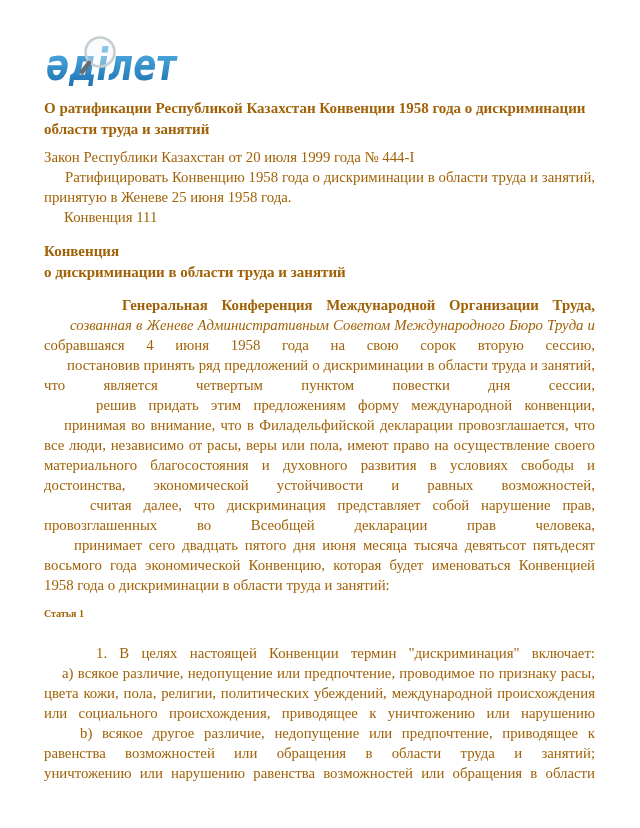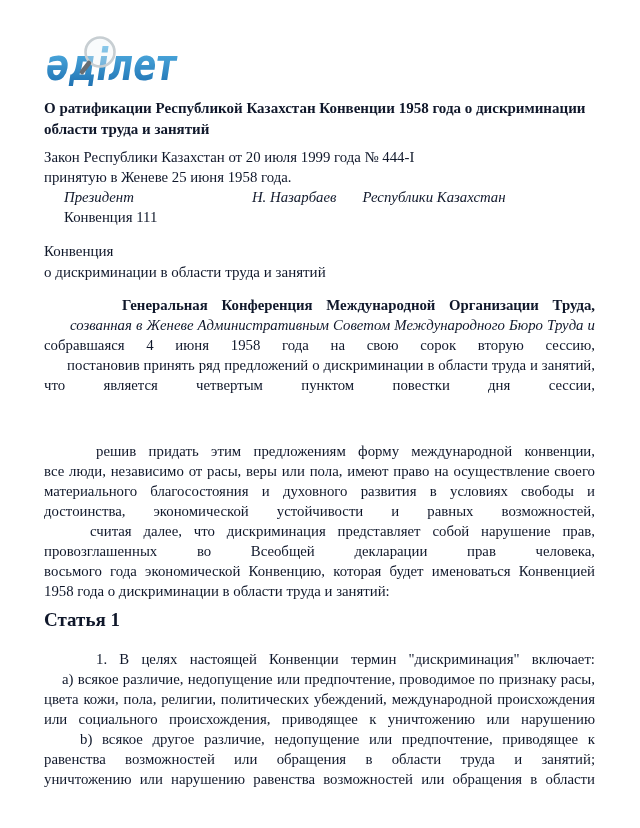--- a/index.html
+++ b/index.html
@@ -2,42 +2,42 @@
 <html lang="ru"><head>
 <meta charset="utf-8">
 <style>
   html,body { margin:0; padding:0; background:#ffffff; }
   .page {
     position:relative;
     width:640px; height:828px;
     background:#ffffff;
     overflow:hidden;
     font-family:"Liberation Serif", serif;
-    color:#0f172a;
+    color:#a16207;
   }
   .logo-wrap { margin:34px 0 0 44px; width:150px; height:52px; }
   .content {
     margin:12px 45px 0 44px;
     width:551px;
     font-size:14.8px;
     line-height:20px;
   }
   .ln { height:20px; overflow:hidden; }
   .jst { text-align:justify; text-align-last:justify; }
   .title { font-weight:bold; font-size:15px; line-height:21px; margin-bottom:7px; }
   .title .ln { height:21px; }
   .law { height:20px; }
   .sig { height:20px; display:flex; font-style:italic; padding-left:20px; }
   .sig .s2 { margin-left:118px; }
   .sig .s3 { margin-left:26px; }
   .k111 { font-weight:normal; padding-left:20px; height:20px; }
-  .h2 { margin-top:14px; font-weight:normal; font-size:15px; line-height:21px; }
+  .h2 { margin-top:14px; font-weight:bold; font-size:15px; line-height:21px; }
   .h2 .ln { height:21px; }
   .preamble { margin-top:12px; }
-  .art-h { margin-top:8px; margin-bottom:9px; font-weight:bold; font-size:19px; line-height:21px; height:21px; }
+  .art-h { margin-top:8px; margin-bottom:9px; font-weight:bold; font-size:10px; line-height:21px; height:21px; }
 </style>
 </head>
 <body>
 
 <div class="page">
 
   <div class="logo-wrap">
     <svg width="150" height="52" viewBox="0 0 150 52">
       <defs>
         <linearGradient id="logo-grad" x1="0" y1="0" x2="0" y2="1">
@@ -56,48 +56,46 @@
   <div class="content">
 
     <div class="title">
         <div class="ln">О ратификации Республикой Казахстан Конвенции 1958 года о дискриминации в</div>
         <div class="ln">области труда и занятий</div>
       </div>
 
     <div class="ln law">Закон Республики Казахстан от 20 июля 1999 года № 444-I</div>
 
     <div>
+        <div class="ln jst" style="padding-left: 21px;">Ратифицировать Конвенцию 1958 года о дискриминации в области труда и занятий,</div>
         <div class="ln">принятую в Женеве 25 июня 1958 года.</div>
       </div>
 
-    <div class="sig">
-      <span class="s1">Президент</span>
-      <span class="s2">Н. Назарбаев</span>
-      <span class="s3">Республики Казахстан</span>
-    </div>
 
     <div class="k111">Конвенция 111</div>
 
     <div class="h2">
         <div class="ln">Конвенция</div>
         <div class="ln">о дискриминации в области труда и занятий</div>
       </div>
 
     <div class="preamble">
         <div class="ln jst" style="padding-left: 78px; font-weight: bold;">Генеральная Конференция Международной Организации Труда,</div>
         <div class="ln jst" style="padding-left: 26px; font-style: italic;">созванная в Женеве Административным Советом Международного Бюро Труда и</div>
         <div class="ln jst">собравшаяся 4 июня 1958 года на свою сорок вторую сессию,</div>
         <div class="ln jst" style="padding-left: 23px;">постановив принять ряд предложений о дискриминации в области труда и занятий,</div>
         <div class="ln jst">что является четвертым пунктом повестки дня сессии,</div>
-        <div class="ln jst" style="padding-left: 52px; margin-top: 46px;">решив придать этим предложениям форму международной конвенции,</div>
+        <div class="ln jst" style="padding-left: 52px;">решив придать этим предложениям форму международной конвенции,</div>
+        <div class="ln jst" style="padding-left: 20px;">принимая во внимание, что в Филадельфийской декларации провозглашается, что</div>
         <div class="ln jst">все люди, независимо от расы, веры или пола, имеют право на осуществление своего</div>
         <div class="ln jst">материального благосостояния и духовного развития в условиях свободы и</div>
         <div class="ln jst">достоинства, экономической устойчивости и равных возможностей,</div>
         <div class="ln jst" style="padding-left: 46px;">считая далее, что дискриминация представляет собой нарушение прав,</div>
         <div class="ln jst">провозглашенных во Всеобщей декларации прав человека,</div>
+        <div class="ln jst" style="padding-left: 30px;">принимает сего двадцать пятого дня июня месяца тысяча девятьсот пятьдесят</div>
         <div class="ln jst">восьмого года экономической Конвенцию, которая будет именоваться Конвенцией</div>
         <div class="ln">1958 года о дискриминации в области труда и занятий:</div>
       </div>
 
     <div class="art-h">Статья 1</div>
 
     <div>
         <div class="ln jst" style="padding-left: 52px; margin-top: 19px;">1. В целях настоящей Конвенции термин "дискриминация" включает:</div>
         <div class="ln jst" style="padding-left: 18px;">а) всякое различие, недопущение или предпочтение, проводимое по признаку расы,</div>
         <div class="ln jst">цвета кожи, пола, религии, политических убеждений, международной происхождения</div>

